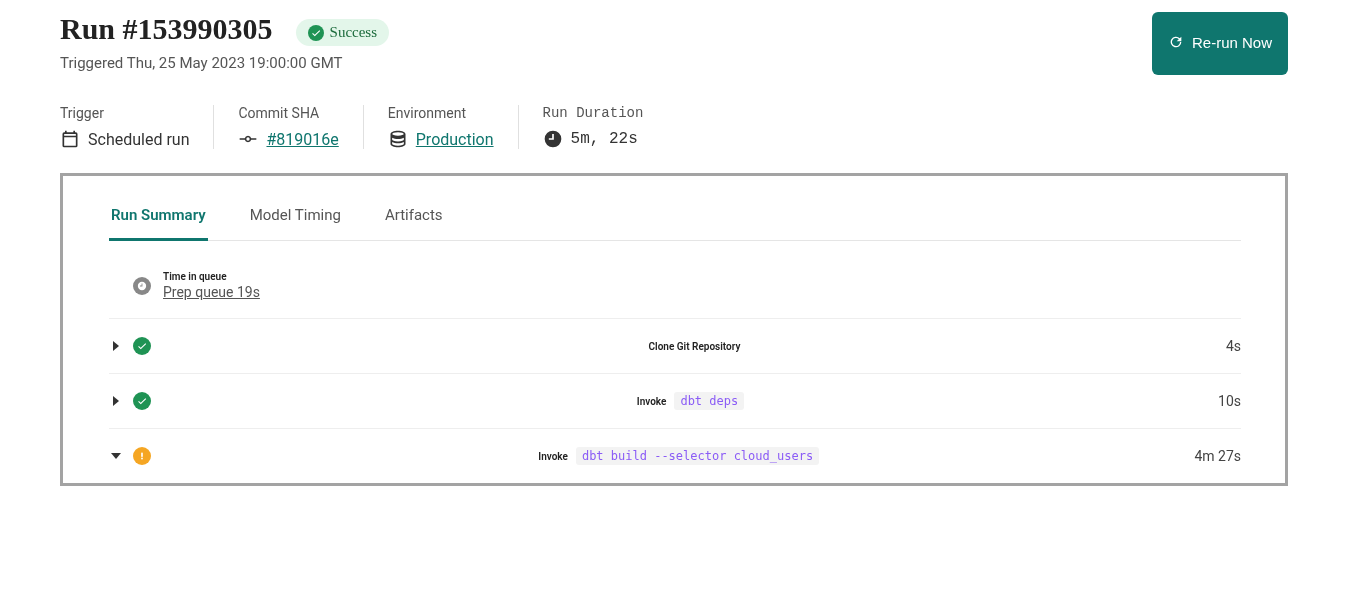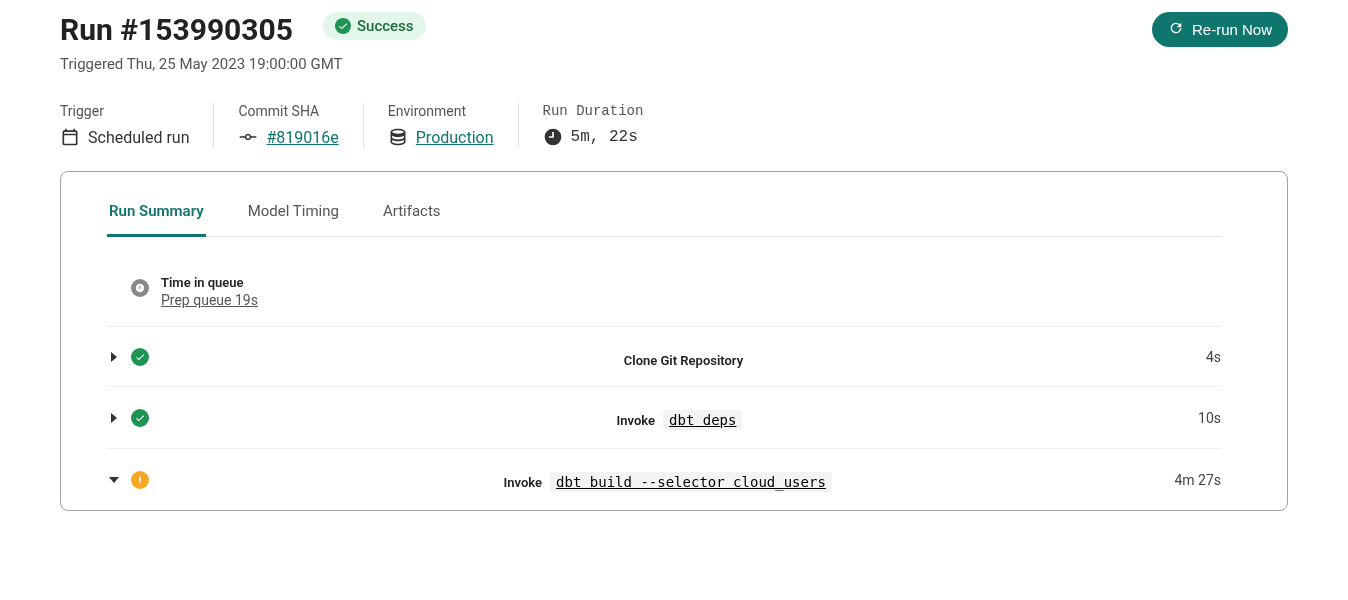--- a/index.html
+++ b/index.html
@@ -13,22 +13,23 @@
     }
     .container { padding: 12px 60px 0 60px; }
     .header-row {
       display: flex;
       justify-content: space-between;
       align-items: flex-start;
     }
     .title-block { display: flex; flex-direction: column; }
     .title-line {
       display: flex;
-      align-items: flex-start;
-      gap: 30px;
+      align-items: flex-end;
+      gap: 23px;
+      font-family: Liberation Serif, serif;
     }
     .title {
       font-size: 30px;
       font-weight: 700;
       color: #222;
     }
     .status-badge {
       display: inline-flex;
       align-items: center;
       gap: 6px;
@@ -47,26 +48,26 @@
     .status-check svg { fill: #fff; width: 10px; height: 10px; }
     .triggered {
       margin-top: 8px;
       color: #555;
       font-size: 15px;
     }
     .rerun-btn {
       background: #0f766e;
       color: #fff;
       border: none;
-      border-radius: 18px;
-      padding: 8px 16px;
+      border-radius: 6px;
+      padding: 22px 16px;
       font-size: 15px;
       font-weight: 500;
       display: inline-flex;
-      align-items: center;
+      align-items: flex-start;
       gap: 8px;
       cursor: pointer;
     }
     .rerun-btn svg { fill: #fff; width: 16px; height: 16px; }
     .meta-row {
       margin-top: 30px;
       display: flex;
     }
     .meta-item {
       padding: 0 24px;
@@ -83,23 +84,23 @@
       color: #333;
     }
     .meta-value a { color: #0f766e; text-decoration: underline; cursor: pointer; }
     .meta-icon {
       width: 20px; height: 20px; display: inline-flex;
       align-items: center; justify-content: center;
       color: #333;
     }
     .panel {
       margin-top: 24px;
-      border: 1px solid #a3a3a3;
-      border-radius: 8px;
-      padding: 20px 66px 0 46px;
+      border: 3px solid #a3a3a3;
+      border-radius: 0;
+      padding: 20px 44px 0 46px;
     }
     .tabs {
       display: flex;
       gap: 40px;
       border-bottom: 1px solid #e5e5e5;
     }
     .tab {
       padding: 10px 2px 14px;
       font-size: 15px;
       color: #555;
@@ -134,32 +135,31 @@
     .step-status {
       width: 18px; height: 18px; border-radius: 50%;
       display: inline-flex; align-items: center; justify-content: center;
       margin-right: 12px;
       flex-shrink: 0;
     }
     .step-status.success { background: #1f9354; }
     .step-status.warn { background: #f5a623; }
     .step-status.idle { background: #888; }
     .step-status svg { fill: #fff; width: 10px; height: 10px; }
-    .step-label { font-size: 13px; font-weight: 600; color: #222; margin-top: 8px; }
+    .step-label { font-size: 10px; font-weight: 600; color: #222; }
     .step-sub { font-size: 14px; color: #555; text-decoration: underline; margin-top: 2px; }
     .step-text { display: flex; align-items: baseline; gap: 8px; flex: 1; justify-content: center; }
     .code {
       font-family: ui-monospace, SFMono-Regular, Menlo, Consolas, monospace;
       background: #f3f3f3;
       padding: 2px 6px;
       border-radius: 3px;
-      font-size: 14px;
-      color: #000000;
+      font-size: 12px;
+      color: #8b5cf6;
       font-weight: normal;
-      text-decoration: underline;
     }
     .step-duration { color: #444; font-size: 14px; }
     .queue-block { display: flex; flex-direction: column; }
   </style>
 </head>
 <body>
 
 <div class="container">
   <div class="header-row">
     <div class="title-block">

